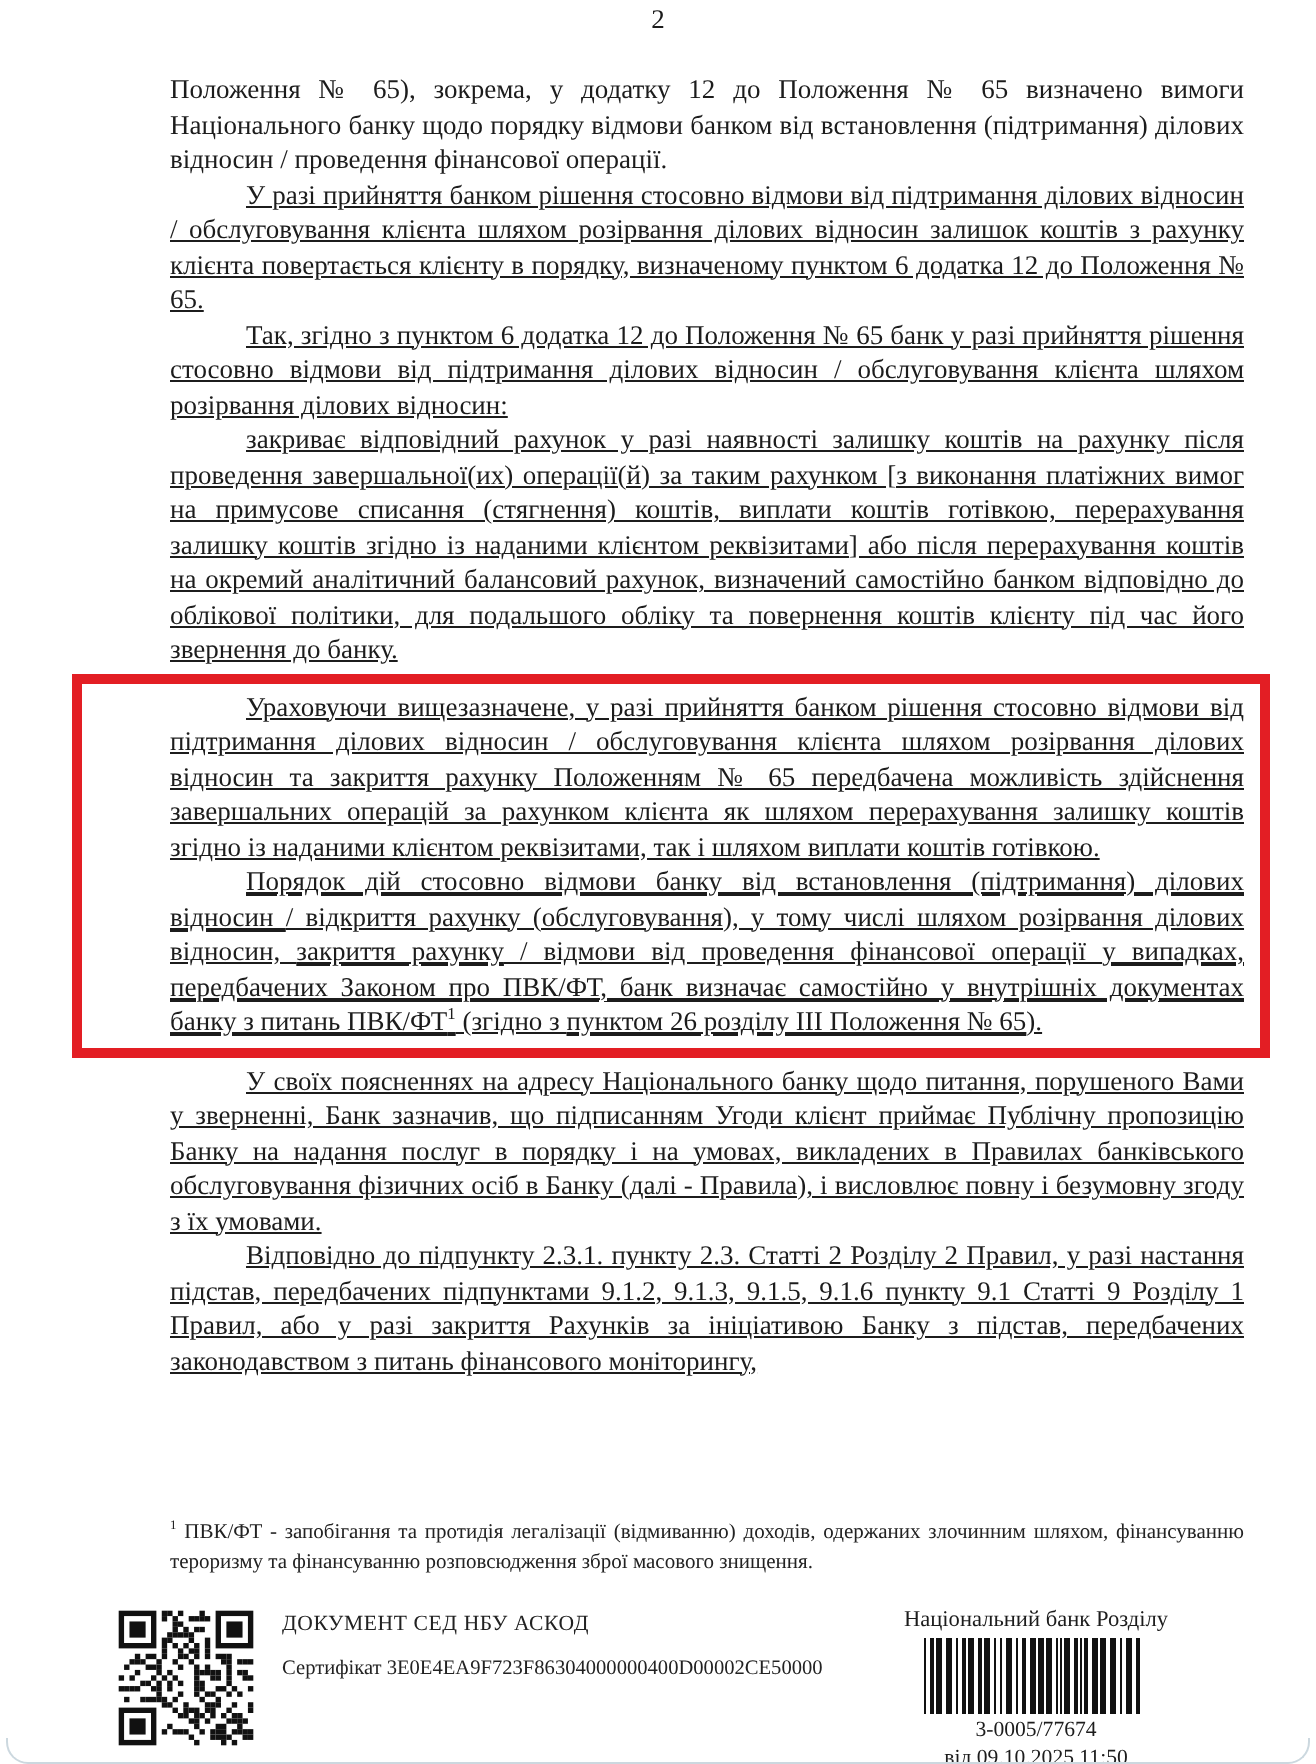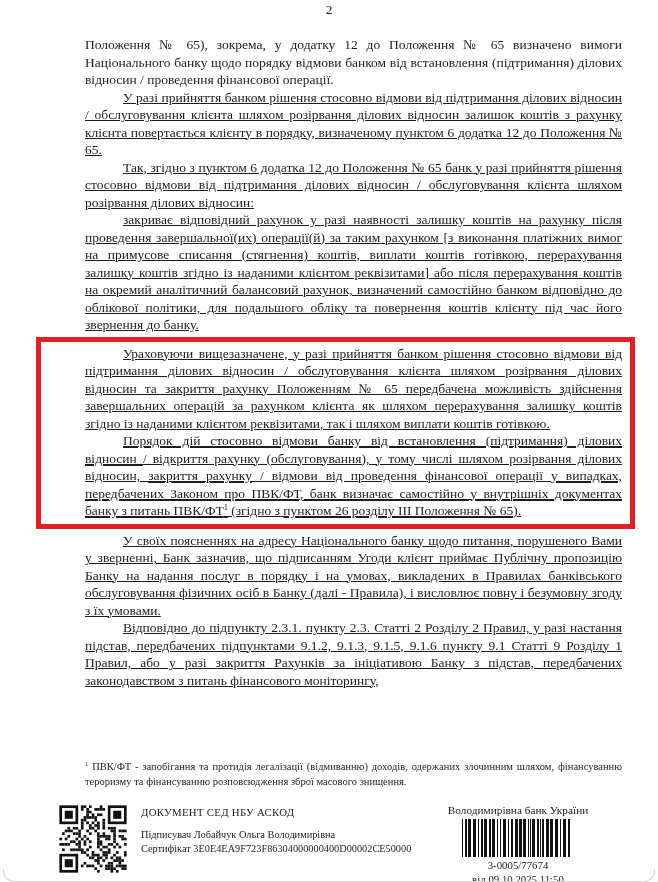--- a/index.html
+++ b/index.html
@@ -269,26 +269,25 @@
         <rect x="18" y="0" width="7" height="7" fill="#111"></rect>
         <rect x="19" y="1" width="5" height="5" fill="#fff"></rect>
         <rect x="20" y="2" width="3" height="3" fill="#111"></rect>
         <rect x="0" y="18" width="7" height="7" fill="#111"></rect>
         <rect x="1" y="19" width="5" height="5" fill="#fff"></rect>
         <rect x="2" y="20" width="3" height="3" fill="#111"></rect>
       </svg></div>
 
   <div class="sig-block">
     <div class="sig-title">ДОКУМЕНТ СЕД НБУ АСКОД</div>
-    <div class="sig-line">Підписувач Лобайчук Ольга Володимирівна</div>
     <div class="sig-line sig-cert">Сертифікат 3E0E4EA9F723F86304000000400D00002CE50000</div>
   </div>
 
   <div class="footer-right">
-    <div class="bank-name">Володимирівна банк України</div>
+    <div class="bank-name">Національний банк Розділу</div>
     <div class="barcode" id="barcode"><svg viewBox="0 0 112 38" width="112" height="38">
           <rect x="0" y="0" width="1" height="38" fill="#111"></rect>
           <rect x="3" y="0" width="2" height="38" fill="#111"></rect>
           <rect x="6" y="0" width="3" height="38" fill="#111"></rect>
           <rect x="11" y="0" width="3" height="38" fill="#111"></rect>
           <rect x="16" y="0" width="1" height="38" fill="#111"></rect>
           <rect x="19" y="0" width="2" height="38" fill="#111"></rect>
           <rect x="22" y="0" width="3" height="38" fill="#111"></rect>
           <rect x="27" y="0" width="2" height="38" fill="#111"></rect>
           <rect x="30" y="0" width="3" height="38" fill="#111"></rect>

